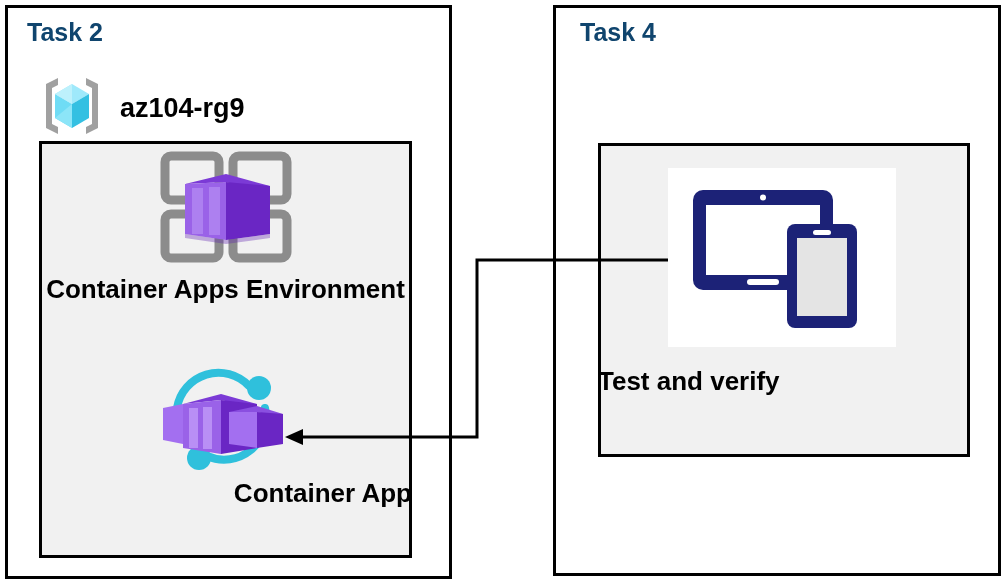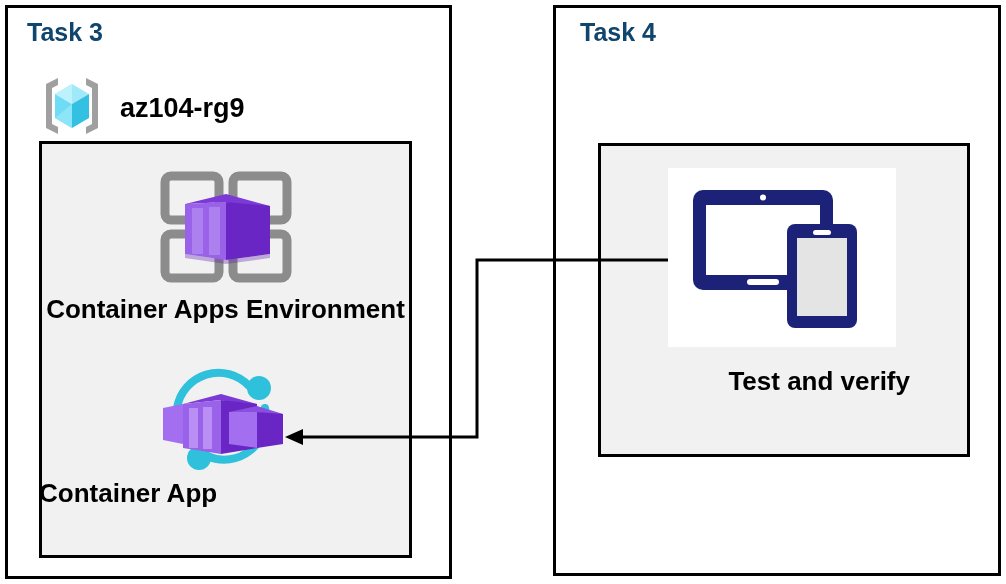--- a/index.html
+++ b/index.html
@@ -62,40 +62,40 @@
     border: 3px solid #000000;
     box-sizing: border-box;
   }
   #task1-gray { left: 39px;  top: 141px; width: 373px; height: 417px; }
   #task2-gray { left: 598px; top: 143px; width: 372px; height: 314px; }
 
   
   #cae-block {
     position: absolute;
     left: 39px;
-    top: 166px;
+    top: 146px;
     width: 373px;
     text-align: center;
   }
   #cae-icon-wrap { height: 122px; display: flex; align-items: center; justify-content: center; }
   #cae-label {
     font-size: 26px;
     font-weight: bold;
     color: #000000;
     line-height: 1.18;
     margin-top: 6px;
   }
 
   
   #ca-block {
     position: absolute;
     left: 39px;
     top: 366px;
     width: 373px;
-    text-align: left;
+    text-align: right;
   }
   #ca-icon-wrap { height: 110px; display: flex; align-items: center; justify-content: center; }
   #ca-label {
     font-size: 26px;
     font-weight: bold;
     color: #000000;
     margin-top: 2px;
   }
 
   
@@ -108,45 +108,44 @@
     background: #ffffff;
     display: flex;
     align-items: center;
     justify-content: center;
   }
   #tv-label {
     position: absolute;
     left: 598px;
     top: 366px;
     width: 300px;
-    text-align: right;
+    text-align: left;
     font-size: 26px;
     font-weight: bold;
     color: #000000;
-    padding-left: 12px;
   }
 
   
   #connector {
     position: absolute;
     left: 0;
     top: 0;
     width: 1006px;
     height: 584px;
     pointer-events: none;
   }
 </style>
 </head>
 <body>
 
 <div id="canvas">
 
   <div id="task1-panel" class="task-panel"></div>
 
-  <div id="task1-title" class="task-title">Task 3</div>
+  <div id="task1-title" class="task-title">Task 2</div>
 
   <div id="rg-row">
     <span>
       <svg width="72" height="72" viewBox="0 0 72 72">
 
         <path d="M22 8 L10 14 L10 58 L22 64 L22 57 L16 54 L16 18 L22 15 Z" fill="#a0a0a0"></path>
 
         <path d="M50 8 L62 14 L62 58 L50 64 L50 57 L56 54 L56 18 L50 15 Z" fill="#a0a0a0"></path>
 
         <path d="M36 14 L53 24 L36 34 L19 24 Z" fill="#9fe9fb"></path>

